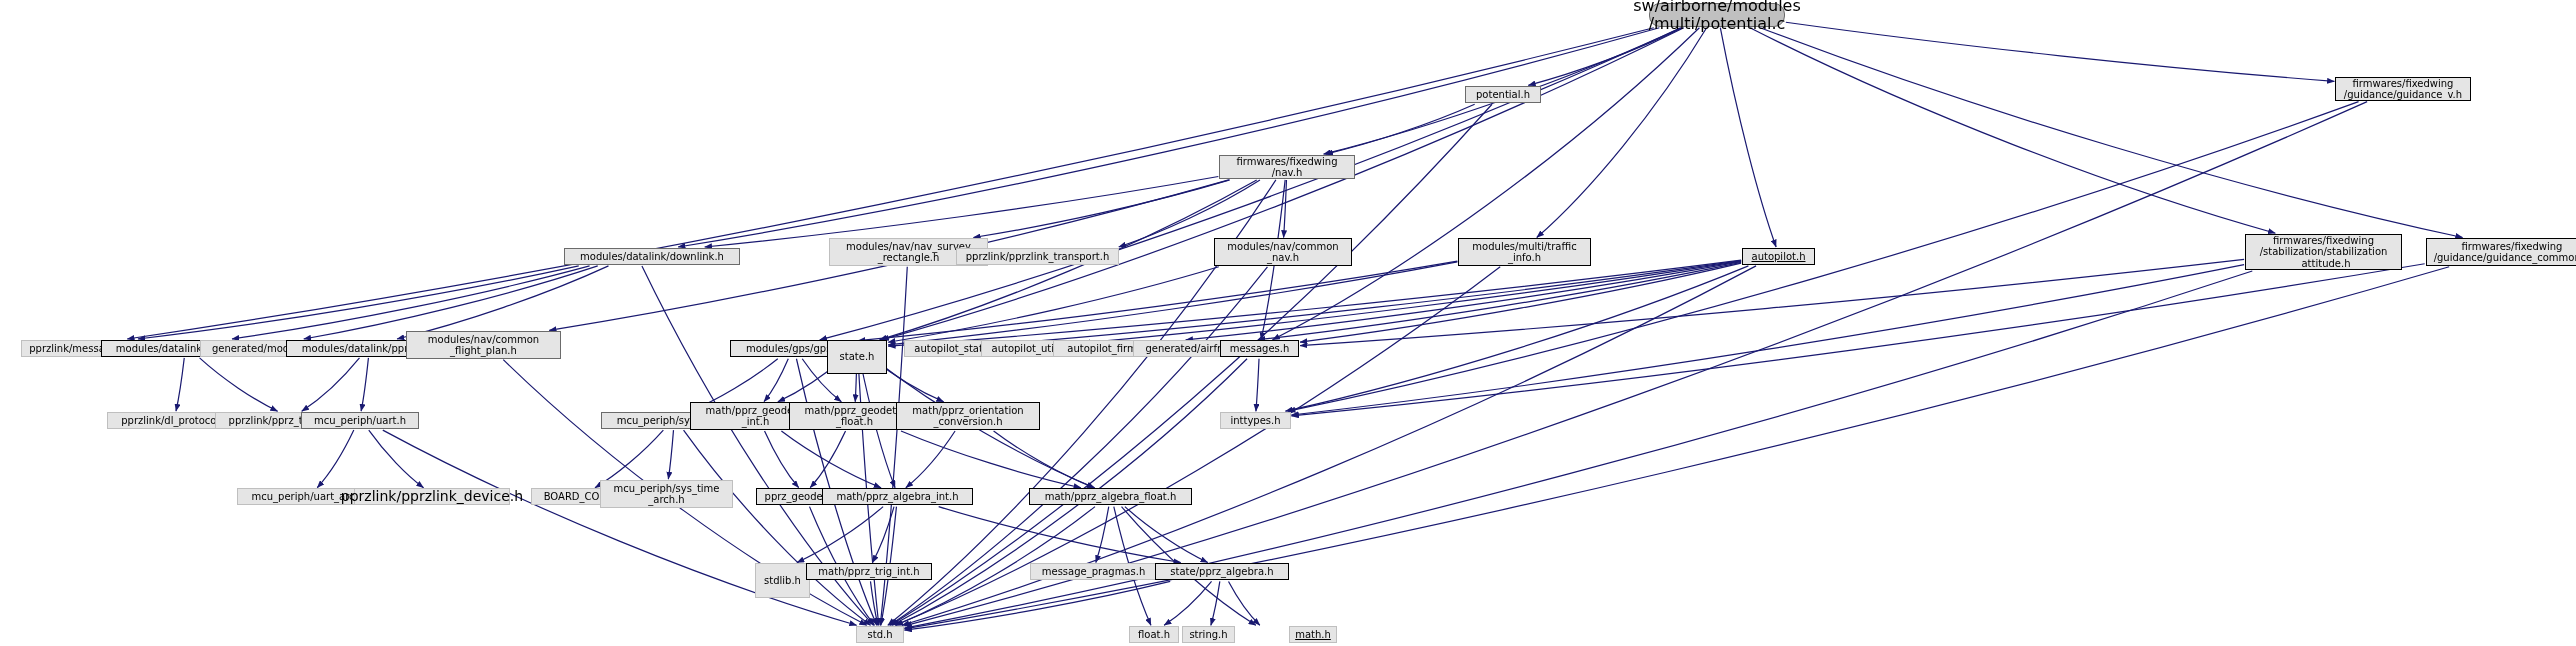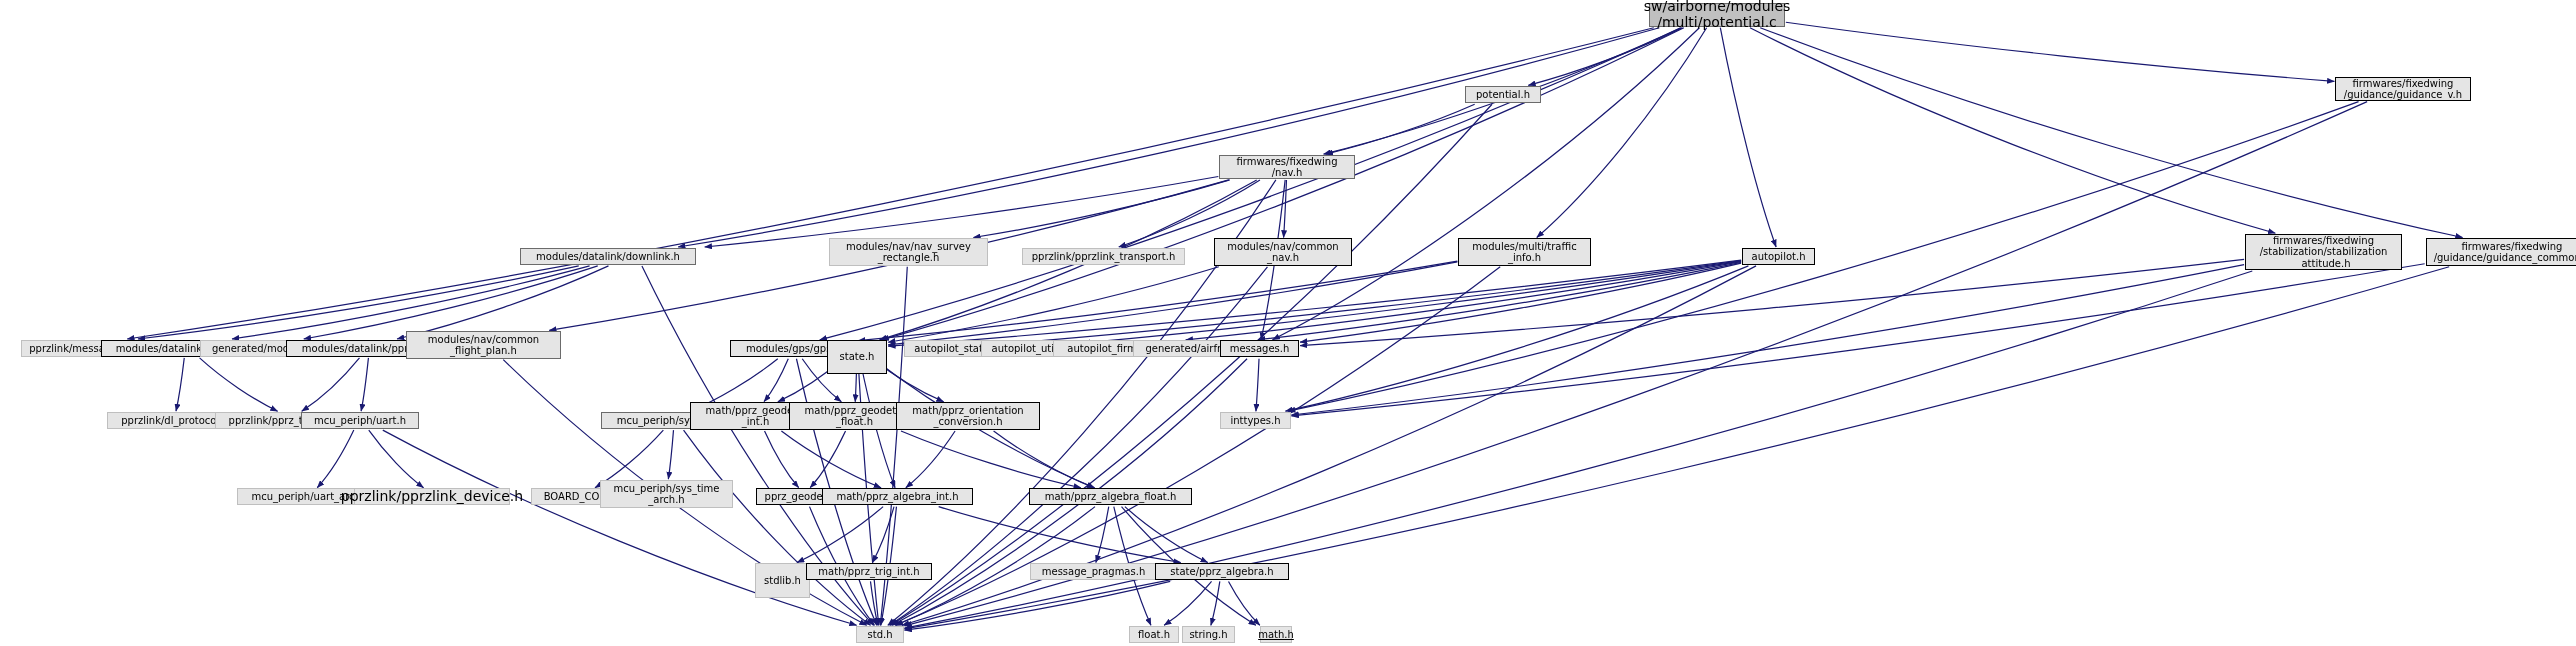--- a/index.html
+++ b/index.html
@@ -134,36 +134,36 @@
         <path d="M2610.0,301.4 C2261.4,341.6 1846.9,379.7 1512.0,401.7" marker-end="url(#ah)"></path>
         <path d="M2848.5,310.0 C2269.4,478.5 1596.4,638.5 1052.0,731.2" marker-end="url(#ah)"></path>
         <path d="M2820.0,306.5 C2398.8,377.3 1902.9,444.5 1502.0,483.4" marker-end="url(#ah)"></path>
         <path d="M2753.1,118.0 C2205.5,361.8 1567.8,593.5 1052.0,727.6" marker-end="url(#ah)"></path>
         <path d="M2743.1,118.0 C2346.0,262.0 1877.1,398.8 1498.0,478.0" marker-end="url(#ah)"></path>
         <path d="M585.3,418.0 C712.1,541.6 876.1,659.0 1008.0,727.0" marker-end="url(#ah)"></path>
         <path d="M1055.2,310.0 C1045.8,476.8 1033.6,635.3 1023.8,727.0" marker-end="url(#ah)"></path>
       </g>
   </svg>
   <div id="node-layer">
-      <div class="node n-root" style="left: 1649px; top: 2.6px; width: 136px; height: 24px; font-size: 14px;">sw/airborne/modules
+      <div class="node n-root" style="left: 1649px; top: 2.6px; width: 136px; height: 24px; font-size: 16px; border-radius: 11px;">sw/airborne/modules
 /multi/potential.c</div>
       <div class="node n-black" style="left: 2335px; top: 77px; width: 136px; height: 24px; font-size: 10px;">firmwares/fixedwing
 /guidance/guidance_v.h</div>
       <div class="node n-dark" style="left: 1465px; top: 86px; width: 76px; height: 17px; font-size: 10px;">potential.h</div>
       <div class="node n-dark" style="left: 1219px; top: 155px; width: 136px; height: 24px; font-size: 10px;">firmwares/fixedwing
 /nav.h</div>
-      <div class="node n-dark" style="left: 520px; top: 248px; width: 176px; height: 17px; font-size: 10px;">modules/datalink/downlink.h</div>
+      <div class="node n-dark" style="left: 564px; top: 248px; width: 176px; height: 17px; font-size: 10px;">modules/datalink/downlink.h</div>
       <div class="node n-grey" style="left: 829px; top: 238px; width: 159px; height: 27.5px; font-size: 10px;">modules/nav/nav_survey
 _rectangle.h</div>
-      <div class="node n-grey" style="left: 1022px; top: 248px; width: 163px; height: 17px; font-size: 10px;">pprzlink/pprzlink_transport.h</div>
+      <div class="node n-grey" style="left: 956px; top: 248px; width: 163px; height: 17px; font-size: 10px;">pprzlink/pprzlink_transport.h</div>
       <div class="node n-black" style="left: 1214px; top: 238px; width: 138px; height: 27.5px; font-size: 10px;">modules/nav/common
 _nav.h</div>
       <div class="node n-black" style="left: 1458px; top: 238px; width: 133px; height: 27.5px; font-size: 10px;">modules/multi/traffic
 _info.h</div>
-      <div class="node n-black" style="left: 1742px; top: 248px; width: 73px; height: 17px; font-size: 10px;">autopilot.h</div>
+      <div class="node n-black" style="left: 1742px; top: 248px; width: 73px; height: 17px; font-size: 10px; text-decoration: underline;">autopilot.h</div>
       <div class="node n-black" style="left: 2245px; top: 234px; width: 157px; height: 36px; font-size: 10px;">firmwares/fixedwing
 /stabilization/stabilization
 _attitude.h</div>
       <div class="node n-black" style="left: 2426px; top: 238px; width: 172px; height: 27.5px; font-size: 10px;">firmwares/fixedwing
 /guidance/guidance_common.h</div>
       <div class="node n-grey" style="left: 20.6px; top: 340px; width: 120px; height: 17px; font-size: 10px;">pprzlink/messages.h</div>
       <div class="node n-black" style="left: 101px; top: 340px; width: 169px; height: 17px; font-size: 10px;">modules/datalink/datalink.h</div>
       <div class="node n-grey" style="left: 200px; top: 340px; width: 131px; height: 17px; font-size: 10px;">generated/modules.h</div>
       <div class="node n-black" style="left: 286px; top: 340px; width: 167px; height: 17px; font-size: 10px;">modules/datalink/pprz_dl.h</div>
       <div class="node n-dark" style="left: 406px; top: 331px; width: 155px; height: 27.5px; font-size: 10px;">modules/nav/common
@@ -194,16 +194,16 @@
       <div class="node n-black" style="left: 756px; top: 488px; width: 97px; height: 17px; font-size: 10px;">pprz_geodetic.h</div>
       <div class="node n-black" style="left: 822px; top: 488px; width: 151px; height: 17px; font-size: 10px;">math/pprz_algebra_int.h</div>
       <div class="node n-black" style="left: 1029px; top: 488px; width: 163px; height: 17px; font-size: 10px;">math/pprz_algebra_float.h</div>
       <div class="node n-grey" style="left: 755px; top: 563px; width: 55px; height: 35px; font-size: 10px;">stdlib.h</div>
       <div class="node n-black" style="left: 806px; top: 563px; width: 126px; height: 17px; font-size: 10px;">math/pprz_trig_int.h</div>
       <div class="node n-grey" style="left: 1030px; top: 563px; width: 127px; height: 17px; font-size: 10px;">message_pragmas.h</div>
       <div class="node n-black" style="left: 1155px; top: 563px; width: 134px; height: 17px; font-size: 10px;">state/pprz_algebra.h</div>
       <div class="node n-grey" style="left: 856px; top: 626px; width: 48px; height: 17px; font-size: 10px;">std.h</div>
       <div class="node n-grey" style="left: 1129px; top: 626px; width: 50px; height: 17px; font-size: 10px;">float.h</div>
       <div class="node n-grey" style="left: 1182px; top: 626px; width: 53px; height: 17px; font-size: 10px;">string.h</div>
-      <div class="node n-grey" style="left: 1260px; top: 626px; width: 32px; height: 17px; font-size: 10px; text-decoration: underline;">math.h</div>
+      <div class="node n-grey" style="left: 1289px; top: 626px; width: 48px; height: 17px; font-size: 10px; text-decoration: underline;">math.h</div>
     </div>
 </div>
 
 
 </body></html>

